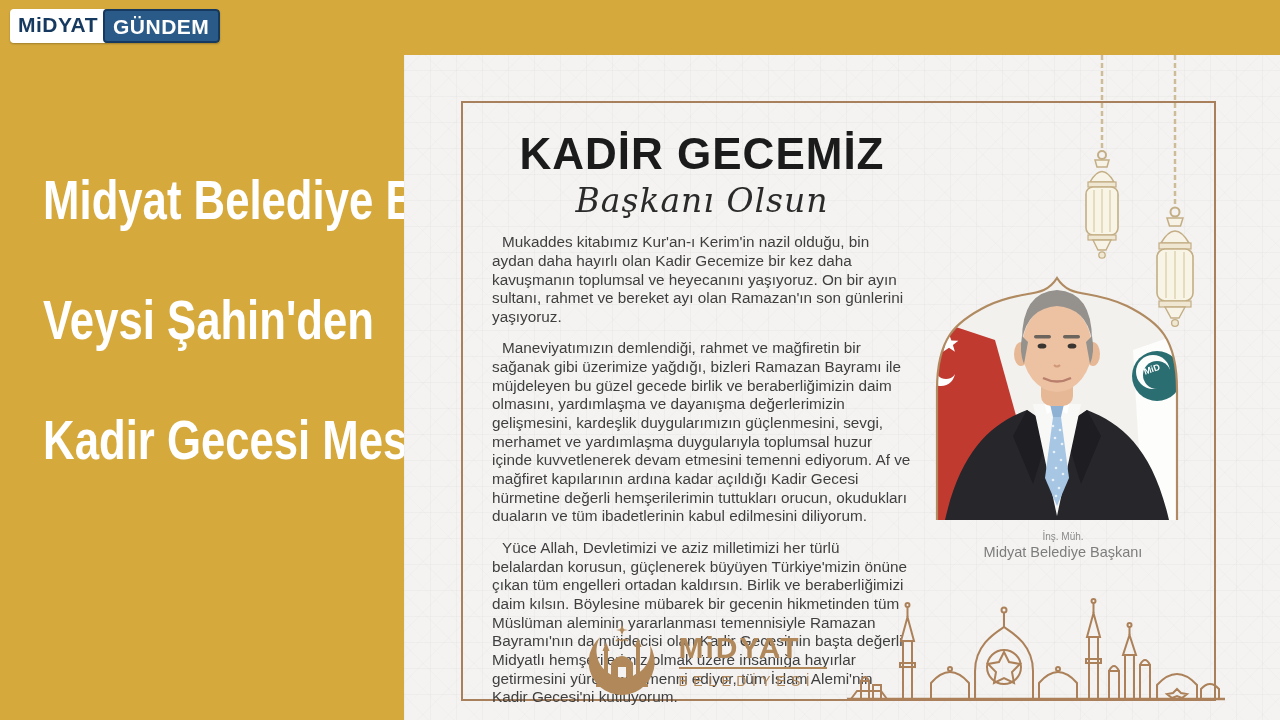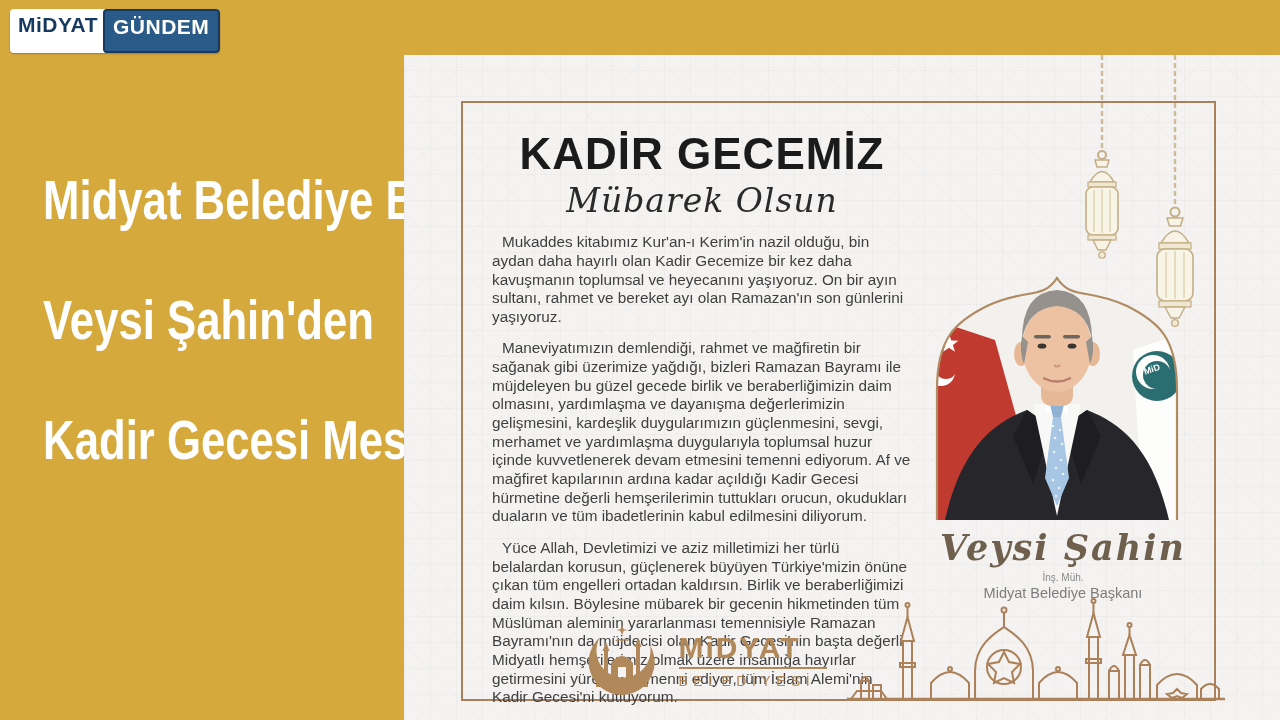--- a/index.html
+++ b/index.html
@@ -12,21 +12,21 @@
   .site-logo{
     position:absolute;left:10px;top:9px;display:inline-flex;align-items:stretch;
     border-radius:4px;overflow:hidden;box-shadow:0 1px 2px rgba(0,0,0,.25);
   }
   .site-logo .part1{
     background:#ffffff;color:#16395f;font-weight:800;font-size:21px;
     padding:4px 7px 5px 8px;letter-spacing:.5px;
   }
   .site-logo .part2{
     background:#2a5b88;color:#ffffff;font-weight:800;font-size:21px;
-    padding:4px 9px 12px 8px;letter-spacing:.5px;border:2px solid #16395f;border-radius:4px;margin:0 0 0 -2px;
+    padding:4px 9px 2px 8px;letter-spacing:.5px;border:2px solid #16395f;border-radius:4px;margin:0 0 0 -2px;
   }
   .headline{position:absolute;left:0;top:0;width:392px;height:720px;}
   .headline .line{
     position:absolute;left:0;width:392px;text-align:center;color:#ffffff;
     font-weight:700;font-size:56px;line-height:1;white-space:nowrap;
     transform:scaleX(.78);transform-origin:50% 50%;
   }
   .headline .l1{top:172px;}
   .headline .l2{top:292px;}
   .headline .l3{top:412px;}
@@ -120,21 +120,21 @@
     <line x1="22" y1="197" x2="22" y2="243" stroke="#ddd0ae" stroke-width="1.4"></line>
     <line x1="31" y1="196" x2="31" y2="244" stroke="#ddd0ae" stroke-width="1.4"></line>
     <line x1="40" y1="197" x2="40" y2="243" stroke="#ddd0ae" stroke-width="1.4"></line>
     <rect x="15" y="246" width="32" height="6" fill="#efe7d2" stroke="#c3ae85" stroke-width="1.2"></rect>
     <path d="M21 252 h20 l-6 11 h-8 Z" fill="#f7f3e7" stroke="#c3ae85" stroke-width="1.4"></path>
     <circle cx="31" cy="268" r="3.4" fill="#f0e8d2" stroke="#c3ae85" stroke-width="1.3"></circle>
   </svg>
 
   <div class="text-col">
     <h1 class="card-title">KADİR GECEMİZ</h1>
-    <div class="card-subtitle">Mübarek Olsun</div>
+    <div class="card-subtitle">Başkanı Olsun</div>
     <div class="card-body">
       <p>Mukaddes kitabımız Kur'an-ı Kerim'in nazil olduğu, bin aydan daha hayırlı olan Kadir Gecemize bir kez daha kavuşmanın toplumsal ve heyecanını yaşıyoruz. On bir ayın sultanı, rahmet ve bereket ayı olan Ramazan'ın son günlerini yaşıyoruz.</p>
       <p>Maneviyatımızın demlendiği, rahmet ve mağfiretin bir sağanak gibi üzerimize yağdığı, bizleri Ramazan Bayramı ile müjdeleyen bu güzel gecede birlik ve beraberliğimizin daim olmasını, yardımlaşma ve dayanışma değerlerimizin gelişmesini, kardeşlik duygularımızın güçlenmesini, sevgi, merhamet ve yardımlaşma duygularıyla toplumsal huzur içinde kuvvetlenerek devam etmesini temenni ediyorum. Af ve mağfiret kapılarının ardına kadar açıldığı Kadir Gecesi hürmetine değerli hemşerilerimin tuttukları orucun, okudukları duaların ve tüm ibadetlerinin kabul edilmesini diliyorum.</p>
       <p>Yüce Allah, Devletimizi ve aziz milletimizi her türlü belalardan korusun, güçlenerek büyüyen Türkiye'mizin önüne çıkan tüm engelleri ortadan kaldırsın. Birlik ve beraberliğimizi daim kılsın. Böylesine mübarek bir gecenin hikmetinden tüm Müslüman aleminin yararlanması temennisiyle Ramazan Bayramı'nın da müjdecisi olan Kadir Gecesi'nin başta değerli Midyatlı hemşerilerimiz olmak üzere insanlığa hayırlar getirmesini yürekten temenni ediyor, tüm İslam Alemi'nin Kadir Gecesi'ni kutluyorum.</p>
     </div>
   </div>
 
   <svg class="portrait" width="256" height="248" viewBox="0 0 256 248">
     <defs>
       <clipPath id="archClip">
@@ -192,21 +192,20 @@
       <ellipse cx="113" cy="74" rx="4.4" ry="2.6" fill="#3a3530"></ellipse>
       <ellipse cx="143" cy="74" rx="4.4" ry="2.6" fill="#3a3530"></ellipse>
       <path d="M128 76 L125 94 Q128 97 131 94 Z" fill="#dfa field" fill-opacity="0"></path>
       <path d="M125 93 Q128 96 131 93" stroke="#cf9878" stroke-width="2" fill="none"></path>
       <path d="M114 106 Q128 113 142 106" stroke="#b97f6d" stroke-width="2.4" fill="none"></path>
     </g>
     <path d="M8 248 L8 118 C8 66 26 50 58 34 C96 16 114 28 128 6 C142 28 160 16 198 34 C230 50 248 66 248 118 L248 248" fill="none" stroke="#b08a60" stroke-width="2.2"></path>
   </svg>
 
   <div class="signature">
-    <div class="sig-name">Veysi Şahin</div>
     <div class="sig-sub1">İnş. Müh.</div>
     <div class="sig-sub2">Midyat Belediye Başkanı</div>
   </div>
 
   <div class="muni-logo">
     <svg width="88" height="72" viewBox="0 0 88 72">
       <polygon points="44,0 45.8,4.2 50,5 45.8,5.8 44,10 42.2,5.8 38,5 42.2,4.2" fill="#b1885a"></polygon>
       <path d="M44 4 A 33 33 0 1 0 77 42 A 27 27 0 1 1 44 4 Z" fill="#b1885a" transform="rotate(-40 44 38)"></path>
 
       <g stroke="#b1885a" fill="#b1885a">

